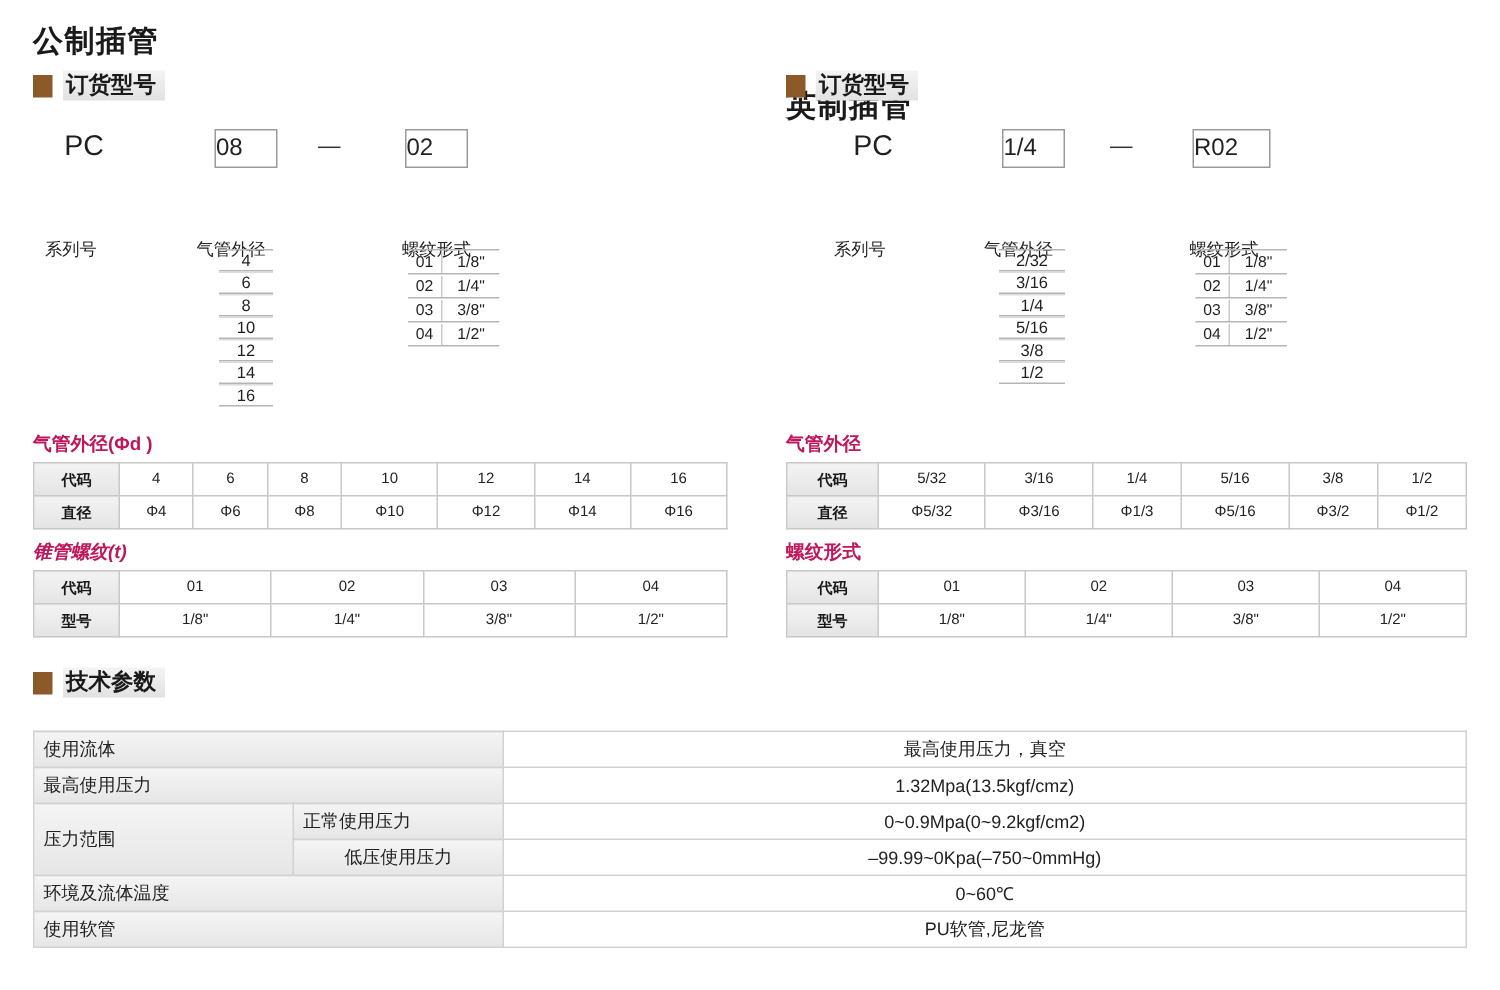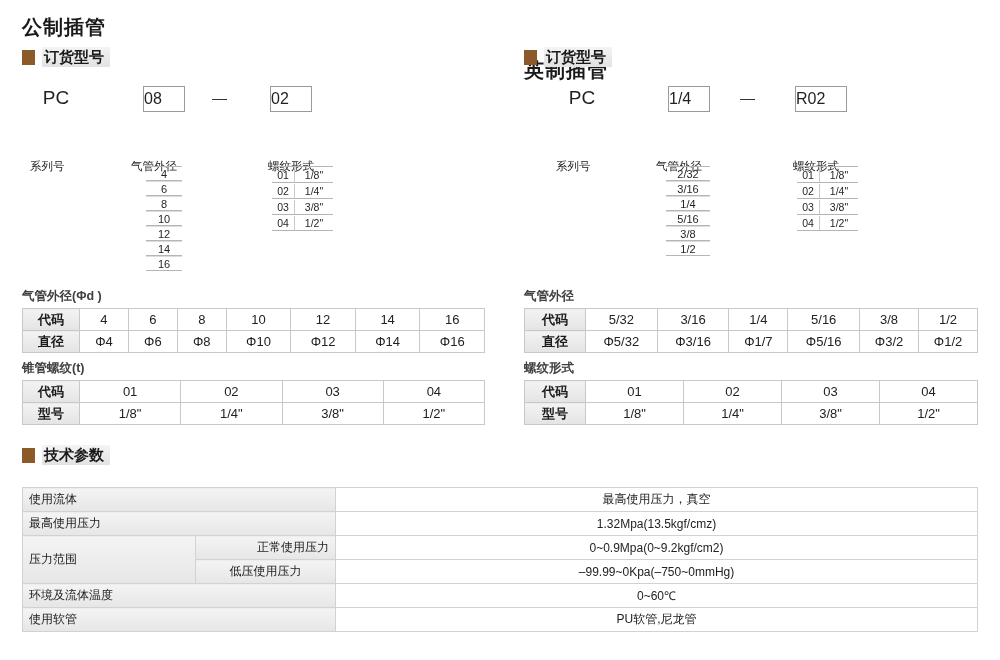--- a/index.html
+++ b/index.html
@@ -115,26 +115,26 @@
     font-size: 10.5px;
     text-align: center;
     line-height: 14px;
   }
 
   
   .tbl-caption {
     position: absolute;
     font-size: 12.5px;
     font-weight: bold;
-    color: #404040;
+    color: #be185d;
   }
   table.grid {
     position: absolute;
     border-collapse: collapse;
-    font-size: 13px;
+    font-size: 10px;
     border-radius: 14px;
   }
   table.grid td {
     border: 1px solid #c8c8c8;
     text-align: center;
     height: 21px;
     padding: 0 2px;
     background: #ffffff;
     color: #222;
   }
@@ -234,21 +234,21 @@
       <td>Φ6</td>
       <td>Φ8</td>
       <td>Φ10</td>
       <td>Φ12</td>
       <td>Φ14</td>
       <td>Φ16</td>
     </tr>
   </tbody>
     </table>
 
-  <div class="tbl-caption" style="left:22px; top:360px;">锥管螺纹(t)</div>
+  <div class="tbl-caption" style="left:22px; top:360px;font-style:italic;">锥管螺纹(t)</div>
   <table class="grid" style="left:22px; top:380px; width:463px;">
     <tbody>
         <tr>
       <td class="lbl" style="width:52px;">代码</td>
       <td>01</td>
       <td>02</td>
       <td>03</td>
       <td>04</td>
     </tr>
     <tr>
@@ -314,21 +314,21 @@
       <td>3/16</td>
       <td>1/4</td>
       <td>5/16</td>
       <td>3/8</td>
       <td>1/2</td>
     </tr>
     <tr>
       <td class="lbl">直径</td>
       <td>Φ5/32</td>
       <td>Φ3/16</td>
-      <td>Φ1/7</td>
+      <td>Φ1/3</td>
       <td>Φ5/16</td>
       <td>Φ3/2</td>
       <td>Φ1/2</td>
     </tr>
   </tbody>
     </table>
 
   <div class="tbl-caption" style="left:524px; top:360px;">螺纹形式</div>
   <table class="grid" style="left:524px; top:380px; width:454px;">
     <tbody>
@@ -359,21 +359,21 @@
         <tr>
       <td class="k" colspan="2" style="width:287px;">使用流体</td>
       <td class="v">最高使用压力，真空</td>
     </tr>
     <tr>
       <td class="k" colspan="2">最高使用压力</td>
       <td class="v">1.32Mpa(13.5kgf/cmz)</td>
     </tr>
     <tr>
       <td class="k" rowspan="2" style="width:160px;">压力范围</td>
-      <td class="k" style="width:127px; text-align:right;">正常使用压力</td>
+      <td class="k" style="width:127px; text-align:left;">正常使用压力</td>
       <td class="v">0~0.9Mpa(0~9.2kgf/cm2)</td>
     </tr>
     <tr>
       <td class="k" style="text-align:center;">低压使用压力</td>
       <td class="v">–99.99~0Kpa(–750~0mmHg)</td>
     </tr>
     <tr>
       <td class="k" colspan="2">环境及流体温度</td>
       <td class="v">0~60℃</td>
     </tr>

